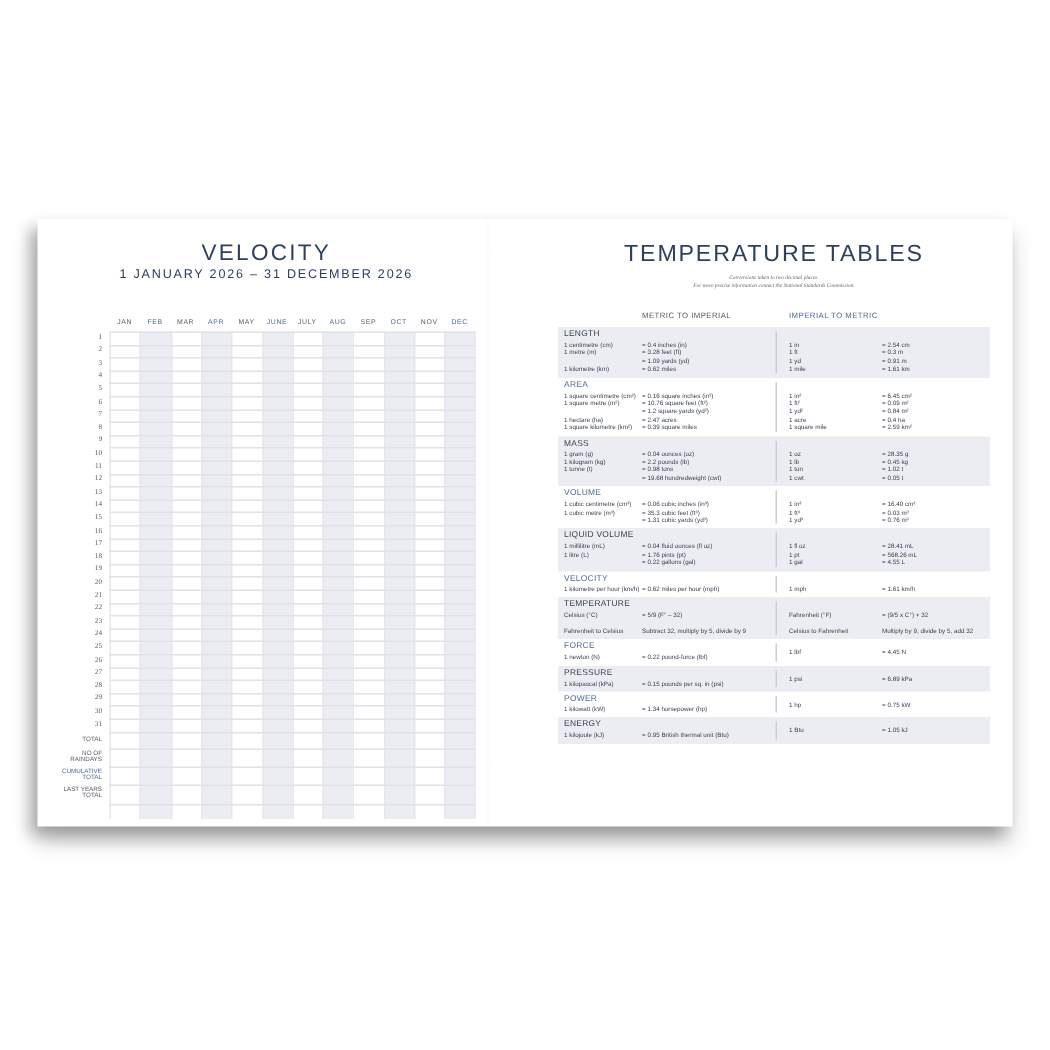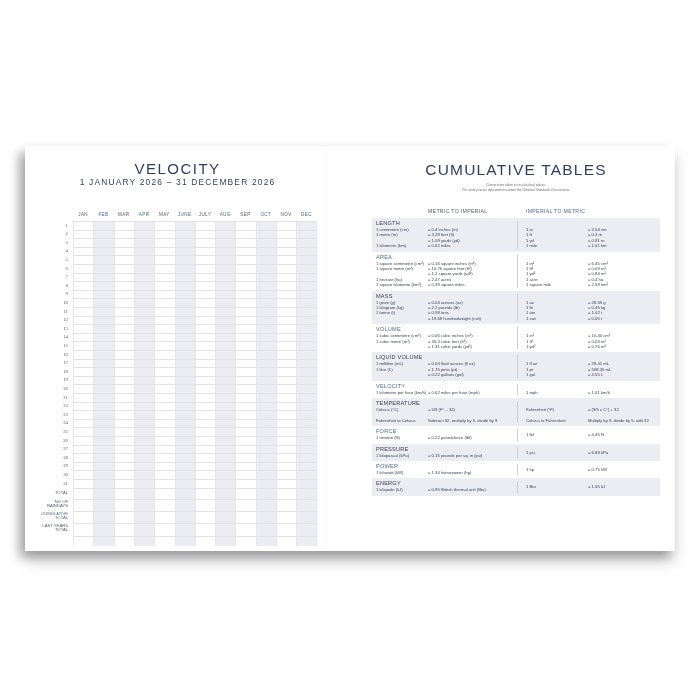--- a/index.html
+++ b/index.html
@@ -219,21 +219,21 @@
     <div class="row-label" style="top: 479.5px; left: 28px;">31</div>
     <div class="row-label sum" style="white-space: pre; top: 490.6px; left: 28px;">TOTAL</div>
     <div class="row-label sum" style="white-space: pre; top: 499.6px; left: 28px;">NO OF
 RAINDAYS</div>
     <div class="row-label sum blue" style="white-space: pre; top: 511.6px; left: 28px;">CUMULATIVE
 TOTAL</div>
     <div class="row-label sum" style="white-space: pre; top: 523.6px; left: 28px;">LAST YEARS
 TOTAL</div>
   </div>
 
-<div class="ct-title">CUMULATIVE TABLES</div>
+<div class="ct-title">TEMPERATURE TABLES</div>
 <div class="ct-note" style="top:183px;">Conversions taken to two decimal places.</div>
 <div class="ct-note" style="top:188px;">For more precise information contact the National Standards Commission.</div>
 <div class="ct-colhead" style="left:428px;">METRIC TO IMPERIAL</div>
 <div class="ct-colhead blue" style="left:526px;">IMPERIAL TO METRIC</div>
 <div id="ct-sections">
     <div class="section shade" style="top: 218px; height: 33.6px;">
       <div class="sec-head">LENGTH</div>
       <div class="divider" style="top: 3px; height: 27.6px;"></div>
       <div class="line" style="left: 4px; top: 9px;">1 centimetre (cm)</div>
       <div class="line" style="left: 56px; top: 9px;">= 0.4 inches (in)</div>

